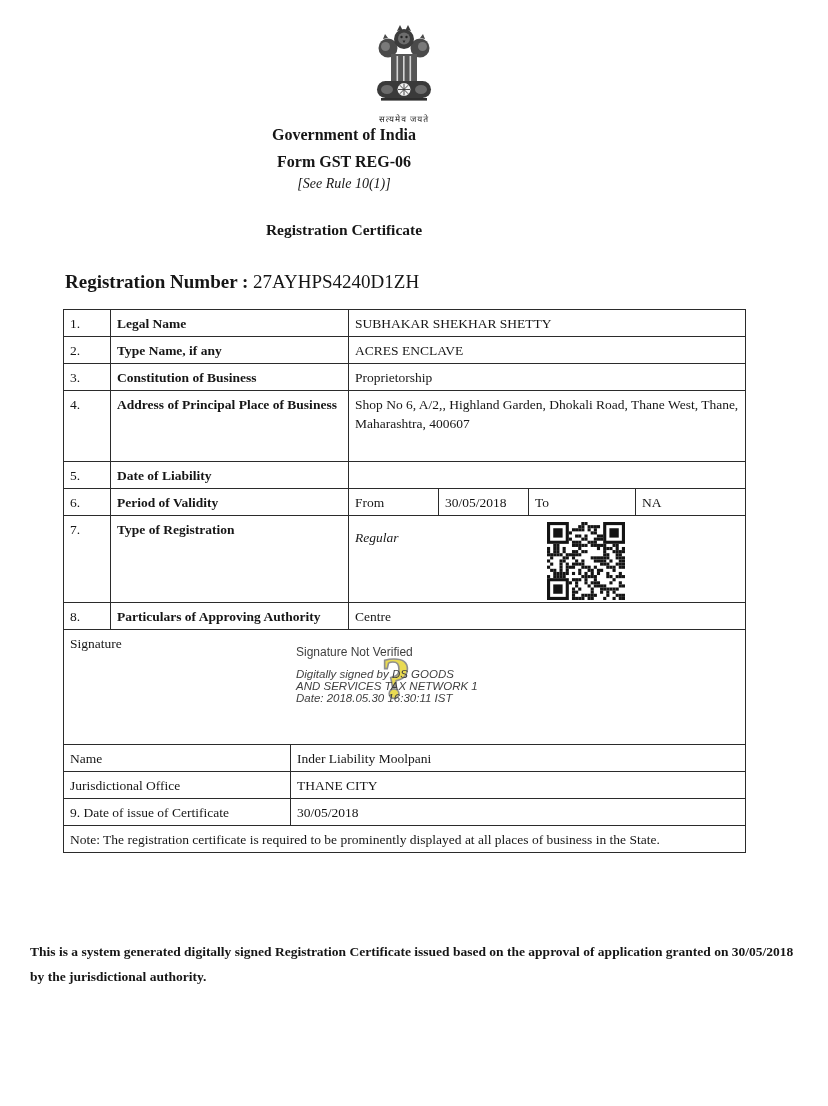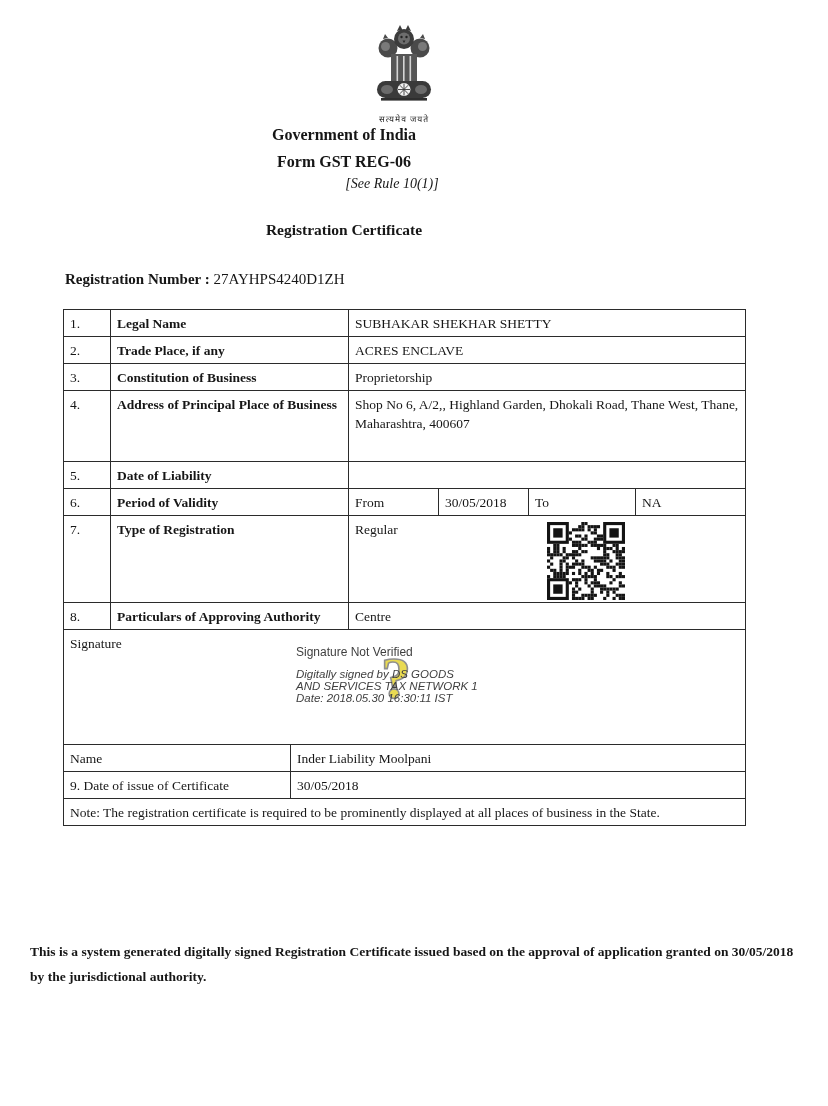--- a/index.html
+++ b/index.html
@@ -5,35 +5,35 @@
   html,body{margin:0;padding:0;}
   body{
     width:828px;height:1106px;background:#ffffff;position:relative;
     font-family:"Liberation Serif", serif;color:#161616;overflow:hidden;
   }
   .emblem{position:absolute;top:24px;left:362px;width:84px;text-align:center;}
   .motto{font-size:8.5px;color:#222;letter-spacing:1px;margin-top:1px;white-space:nowrap;}
   .center-line{position:absolute;left:0;width:688px;text-align:center;}
   .gov{top:126px;font-size:16px;font-weight:bold;}
   .form-title{top:153px;font-size:16px;font-weight:bold;}
-  .rule-ref{top:176px;font-size:14px;font-style:italic;padding-left:48px;}
+  .rule-ref{top:176px;font-size:14px;font-style:italic;}
   .cert-title{top:221px;font-size:15.5px;font-weight:bold;}
-  .reg-line{position:absolute;top:271px;left:65px;font-size:15px;}
+  .reg-line{position:absolute;top:271px;left:65px;font-size:19px;}
   .reg-line .lbl{font-weight:bold;}
   .tbl-wrap{position:absolute;top:309px;left:63px;width:682px;}
   table{border-collapse:collapse;table-layout:fixed;width:682px;font-size:13.5px;}
   td{border:1px solid #2b2b2b;padding:4px 6px 2px 6px;vertical-align:top;line-height:1.42;
      overflow:hidden;}
   td.lbl{font-weight:bold;margin-left:18px;}
   tr.h28 td{height:20px;}
   tr.h72 td{height:64px;}
   tr.h88 td{height:80px;}
   tr.h116 td{height:108px;}
   td.rel{position:relative;}
-  .regular-val{}
+  .regular-val{margin-top:8px;font-style:italic;}
   .qr{position:absolute;left:198px;top:6px;width:78px;height:78px;}
   .sig-label{font-size:13.5px;margin-top:40px;}
   .stamp{position:absolute;left:232px;top:14px;width:280px;
          font-family:"Liberation Sans", sans-serif;color:#3f3f3f;}
   .stamp-status{position:relative;z-index:2;font-size:12px;margin-bottom:7px;}
   .stamp-lines{position:relative;z-index:2;font-size:11.5px;line-height:1.06;font-style:italic;}
   .qmark{position:absolute;left:77px;top:2px;z-index:1;}
   .footer-note{position:absolute;top:940px;left:30px;width:776px;
                font-size:13.5px;font-weight:bold;line-height:1.85;}
 </style>
@@ -100,21 +100,21 @@
         <col style="width:110px">
   </colgroup>
   <tbody>
         <tr class="h28">
     <td>1.</td>
     <td class="lbl" colspan="2">Legal Name</td>
     <td colspan="4">SUBHAKAR SHEKHAR SHETTY</td>
   </tr>
   <tr class="h28">
     <td>2.</td>
-    <td class="lbl" colspan="2">Trade Place, if any</td>
+    <td class="lbl" colspan="2">Type Name, if any</td>
     <td colspan="4">ACRES ENCLAVE</td>
   </tr>
   <tr class="h28">
     <td>3.</td>
     <td class="lbl" colspan="2">Constitution of Business</td>
     <td colspan="4">Proprietorship</td>
   </tr>
   <tr class="h72">
     <td>4.</td>
     <td class="lbl" colspan="2">Address of Principal Place of Business</td>
@@ -402,20 +402,24 @@
           <div>Date: 2018.05.30 16:30:11 IST</div>
         </div>
       </div>
     </td>
   </tr>
   <tr class="h28">
     <td colspan="2">Name</td>
     <td colspan="5">Inder Liability Moolpani</td>
   </tr>
   <tr class="h28">
+    <td colspan="2">Jurisdictional Office</td>
+    <td colspan="5">THANE CITY</td>
+  </tr>
+  <tr class="h28">
     <td colspan="2">9. Date of issue of Certificate</td>
     <td colspan="5">30/05/2018</td>
   </tr>
   <tr class="h28">
     <td colspan="7">Note: The registration certificate is required to be prominently displayed at all places of business in the State.</td>
   </tr>
 </tbody>
     </table>
 </div>
 

